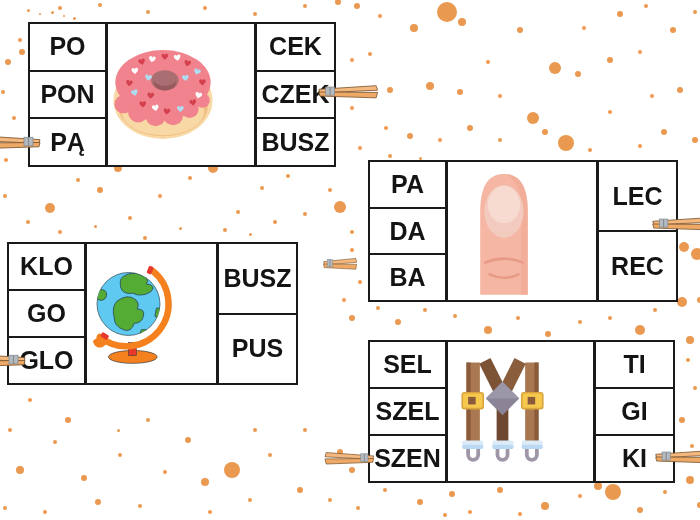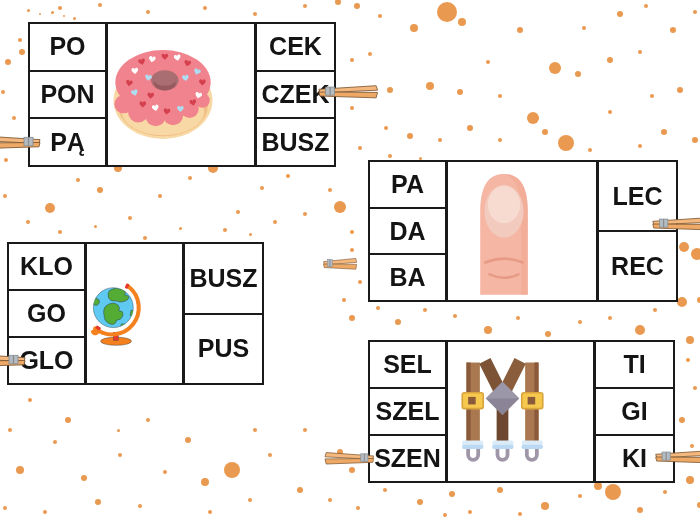--- a/index.html
+++ b/index.html
@@ -277,21 +277,21 @@
     <div class="col right">
       <div class="cell">
           <span class="syl">LEC</span>
         </div>
       <div class="cell">
           <span class="syl">REC</span>
         </div>
     </div>
   </div>
 
-  <div class="card" style="left:7px;top:242px;width:257px;height:143px;text-align:center;">
+  <div class="card" style="left:7px;top:242px;width:291px;height:143px;text-align:center;">
     <div class="col left">
       <div class="cell">
           <span class="syl">KLO</span>
         </div>
       <div class="cell">
           <span class="syl">GO</span>
         </div>
       <div class="cell">
           <span class="syl">GLO</span>
         </div>

